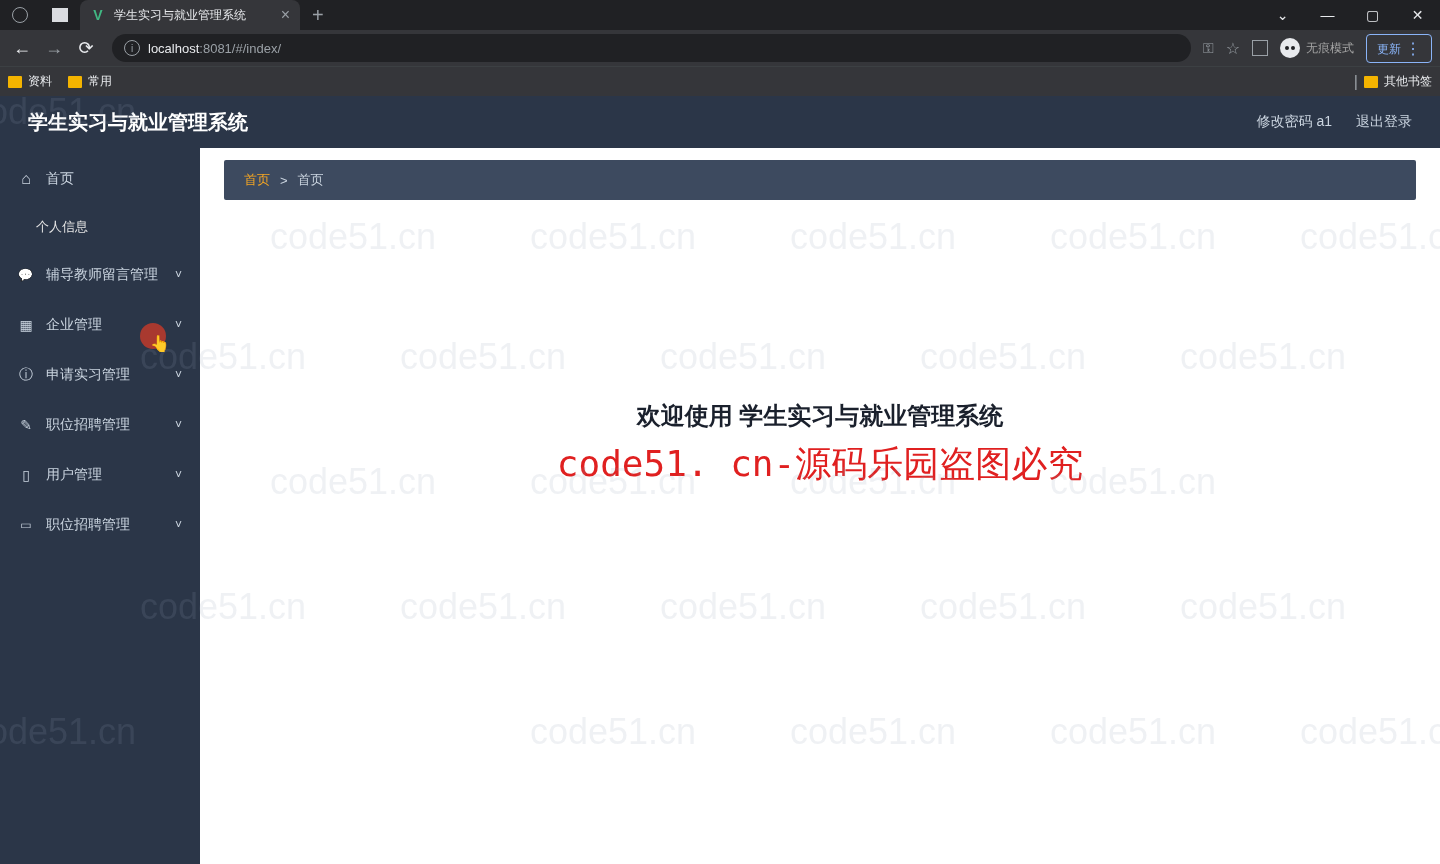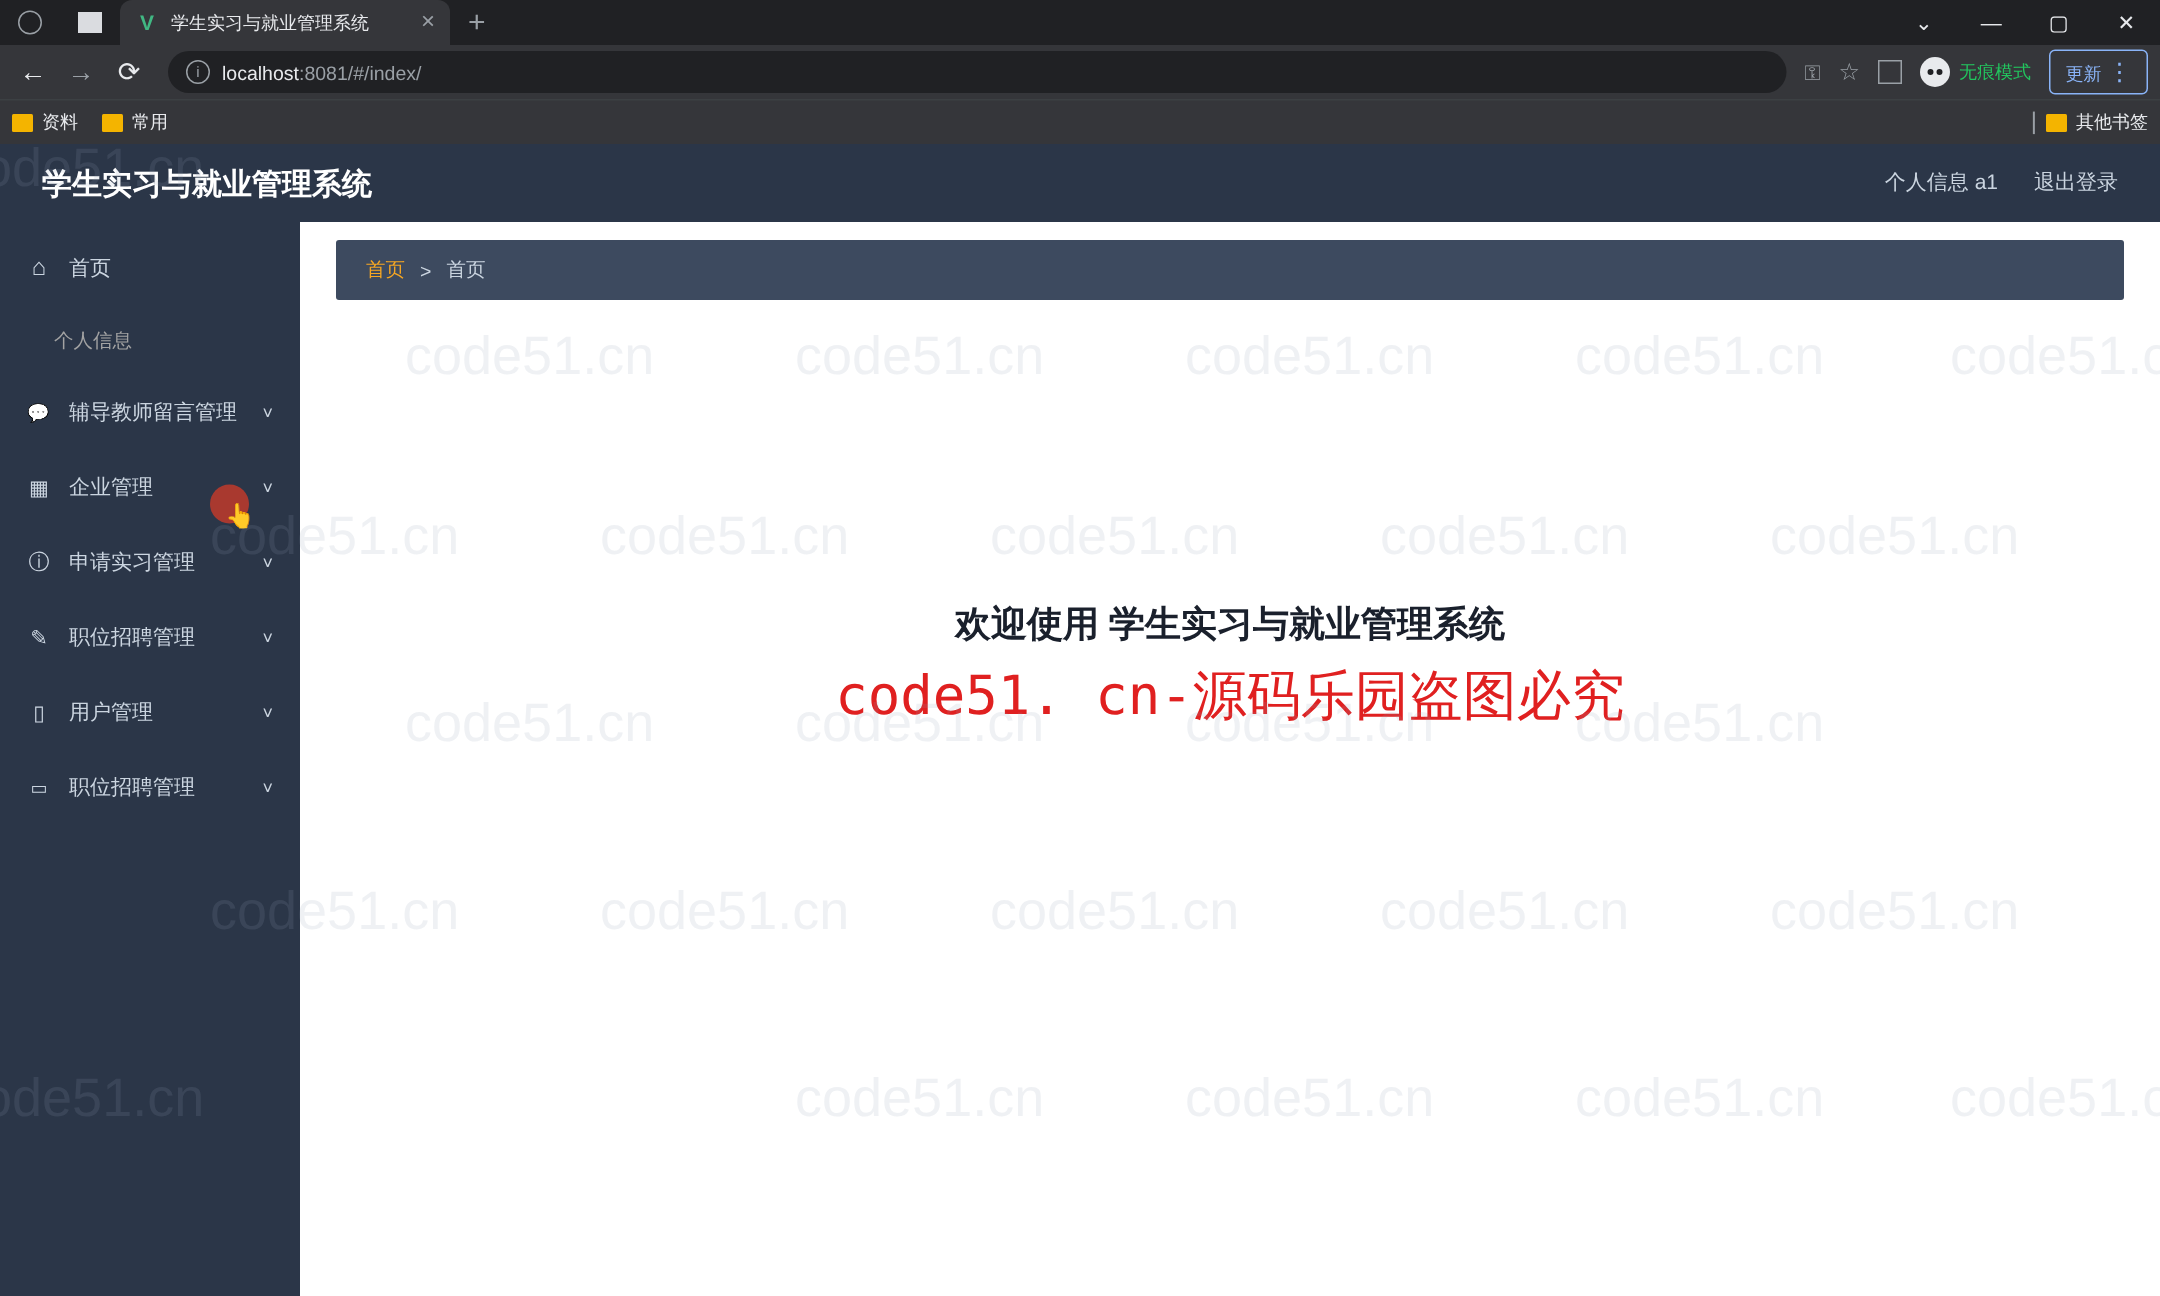--- a/index.html
+++ b/index.html
@@ -24,21 +24,21 @@
 .nav-btn.active { color: #e8eaed; }
 .url-bar { flex: 1; height: 28px; background: #202124; border-radius: 14px; display: flex; align-items: center; padding: 0 12px; margin: 0 8px; }
 .url-info { width: 16px; height: 16px; border: 1.5px solid #9aa0a6; border-radius: 50%; margin-right: 8px; display: flex; align-items: center; justify-content: center; color: #9aa0a6; font-size: 10px; }
 .url-text { color: #e8eaed; font-size: 13px; }
 .url-text .host { color: #e8eaed; }
 .url-text .path { color: #9aa0a6; }
 .nav-right { display: flex; align-items: center; gap: 12px; }
 .key-icon { color: #9aa0a6; font-size: 14px; }
 .star-icon { color: #9aa0a6; font-size: 16px; }
 .ext-icon { width: 16px; height: 16px; border: 1.5px solid #9aa0a6; }
-.incognito { display: flex; align-items: center; gap: 6px; color: #22c55e; font-size: 12px; }
+.incognito { display: flex; align-items: center; gap: 6px; color: #a3a3a3; font-size: 12px; }
 .incognito-icon { width: 20px; height: 20px; background: #e8eaed; border-radius: 50%; display: flex; align-items: center; justify-content: center; }
 .update-btn { border: 1px solid #8ab4f8; color: #8ab4f8; padding: 4px 10px; border-radius: 4px; font-size: 12px; display: flex; align-items: flex-end; gap: 4px; }
 .menu-dots { color: #8ab4f8; font-size: 16px; }
 
 .bookmark-bar { height: 30px; background: #35363a; border-top: 1px solid #3c4043; display: flex; align-items: center; padding: 0 8px; gap: 16px; }
 .bookmark { display: flex; align-items: center; gap: 6px; color: #e8eaed; font-size: 12px; cursor: pointer; }
 .folder-icon { width: 14px; height: 12px; background: #f4b400; border-radius: 1px; }
 .bookmark-right { margin-left: auto; display: flex; align-items: center; gap: 6px; }
 
 
@@ -50,21 +50,21 @@
 .app-header { height: 52px; background: #2b3648; display: flex; align-items: center; padding: 0 28px; }
 .app-title { color: #fff; font-size: 20px; font-weight: 600; }
 .header-right { margin-left: auto; display: flex; gap: 24px; }
 .header-link { color: #cbd5e0; font-size: 14px; cursor: pointer; }
 
 .app-body { display: flex; height: calc(100% - 52px); }
 .sidebar { width: 200px; background: #2b3648; padding-top: 6px; }
 .menu-item { height: 50px; display: flex; align-items: center; padding: 0 18px; color: #cbd5e0; font-size: 14px; cursor: pointer; position: relative; }
 .menu-icon { width: 16px; height: 16px; margin-right: 12px; display: inline-flex; align-items: center; justify-content: center; }
 .menu-expand { margin-left: auto; font-size: 12px; }
-.sub-item { height: 46px; display: flex; align-items: center; padding-left: 36px; color: #a3a3a3; font-size: 13px; cursor: pointer; }
+.sub-item { height: 46px; display: flex; align-items: center; padding-left: 36px; color: #e5e5e5; font-size: 13px; cursor: pointer; }
 .sub-item.active { color: #e05a5a; }
 
 .main-content { flex: 1; background: #fff; margin: 0; position: relative; padding: 12px 24px; }
 .breadcrumb { background: #3d4a5f; height: 40px; display: flex; align-items: center; padding: 0 20px; font-size: 13px; border-radius: 2px; }
 .bc-home { color: #f5a623; cursor: pointer; }
 .bc-sep { color: #cbd5e0; margin: 0 10px; }
 .bc-current { color: #cbd5e0; }
 
 .welcome { text-align: center; margin-top: 200px; color: #1a202c; font-size: 24px; font-weight: 600; }
 .red-text { text-align: center; color: #e02020; font-size: 36px; font-weight: 500; margin-top: 8px; font-family: "SimSun", monospace; }
@@ -150,21 +150,21 @@
     <span style="color:#9aa0a6;">|</span>
     <div class="folder-icon"></div>
     <span style="color:#e8eaed;font-size:12px;">其他书签</span>
   </div>
 </div>
 
 <div class="app">
   <div class="app-header">
     <div class="app-title">学生实习与就业管理系统</div>
     <div class="header-right">
-      <span class="header-link">个人信息 a1</span>
+      <span class="header-link">修改密码 a1</span>
       <span class="header-link">退出登录</span>
     </div>
   </div>
   <div class="app-body">
     <div class="sidebar">
       <div class="menu-item">
         <span class="menu-icon i-home"></span>
         <span>首页</span>
       </div>
       <div class="sub-item">

